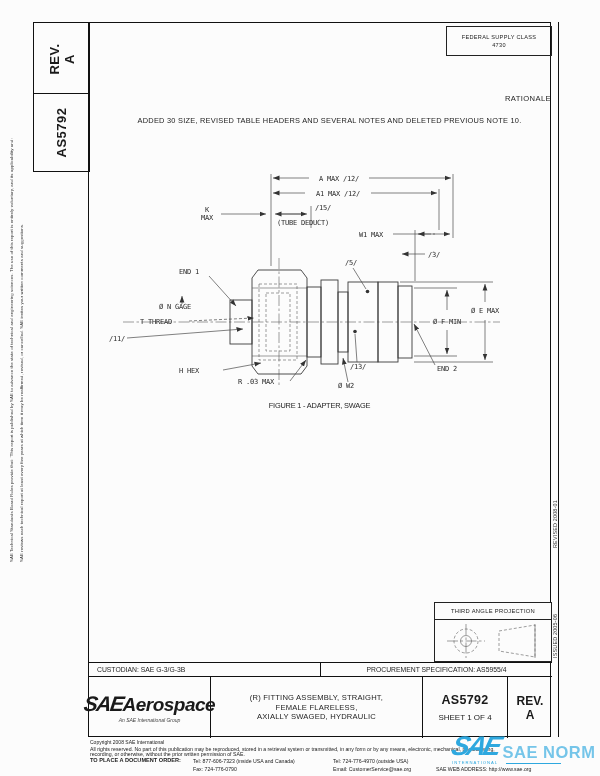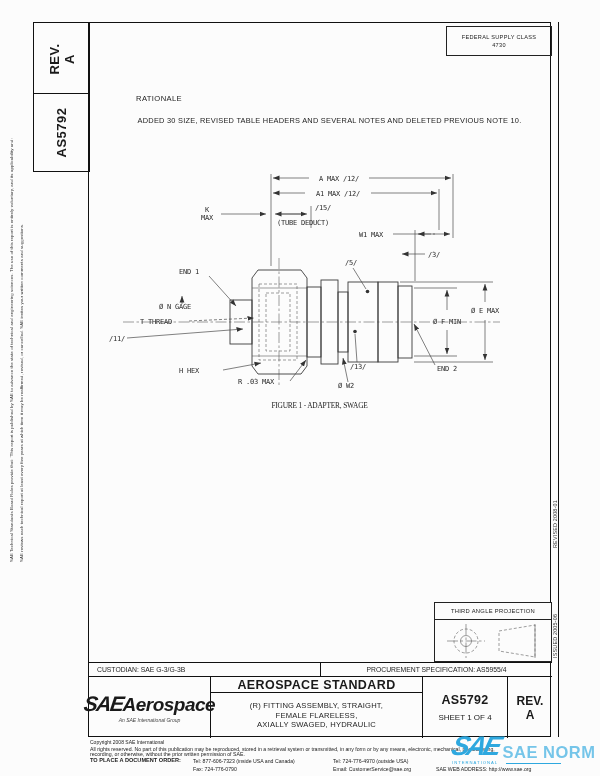--- a/index.html
+++ b/index.html
@@ -37,34 +37,34 @@
            border:1.6px solid #111; box-sizing:border-box; }
   .outer-line { position:absolute; left:558px; top:22px; height:715px; width:0;
                 border-left:1.4px solid #111; }
   .fsc-box { position:absolute; left:357px; top:3px; width:106px; height:30px;
              border:1px solid #222; box-sizing:border-box;
              display:flex; flex-direction:column; align-items:center; justify-content:center;
              font-size:5.6px; letter-spacing:0.3px; color:#222; line-height:8px; }
 
   
   .rationale-title { position:absolute; left:88px; top:94px; width:463px;
-                     text-align:left; font-size:7.6px; letter-spacing:0.4px; color:#222;margin-left:48px; }
+                     text-align:right; font-size:7.6px; letter-spacing:0.4px; color:#222; }
   .rationale-note { position:absolute; left:98px; top:116px; width:463px;
                     text-align:center; font-size:7.4px; letter-spacing:0.25px; color:#222; }
 
   
   .drawing { position:absolute; left:95px; top:160px; }
   .ln   { stroke:#3b3b3b; stroke-width:0.9; fill:none; }
   .thin { stroke:#5a5a5a; stroke-width:0.6; fill:none; }
   .dim  { stroke:#4a4a4a; stroke-width:0.7; fill:none; }
   .dash { stroke-dasharray:3 2; }
   .cdash{ stroke-dasharray:11 2.5 2.5 2.5; }
   .lbl  { font:7px "DejaVu Sans Mono", monospace; fill:#2b2b2b; letter-spacing:-0.2px; }
   .cap  { position:absolute; left:88px; width:463px; text-align:center;
-          font-family:Liberation Serif, serif; font-size:7.4px; color:#222; letter-spacing:-0.2px; }
+          font-family:Liberation Sans, sans-serif; font-size:7.4px; color:#222; letter-spacing:-0.2px; }
 
   
   .proj-box { position:absolute; left:345px; top:579px; width:118px; height:60px;
               border:1px solid #222; box-sizing:border-box; background:#fcfcfc; }
   .proj-head { height:16px; border-bottom:1px solid #222; display:flex;
                align-items:center; justify-content:center;
                font-size:5.8px; letter-spacing:0.3px; color:#222; }
 
   
   .cust-row { position:absolute; left:0; top:639px; width:463px; height:14px;
@@ -155,21 +155,20 @@
     </div>
 
     <div class="tblock">
       <div class="tb-cell tb-logo">
         <div class="logo-row">
           <span class="logo-sae">SAE</span><span class="logo-aero">Aerospace</span>
         </div>
         <div class="logo-tag">An SAE International Group</div>
       </div>
       <div class="tb-cell tb-center">
-        <div class="tb-std">AEROSPACE STANDARD</div>
         <div class="tb-title">
           <div>(R) FITTING ASSEMBLY, STRAIGHT,</div>
           <div>FEMALE FLARELESS,</div>
           <div>AXIALLY SWAGED, HYDRAULIC</div>
         </div>
       </div>
       <div class="tb-cell tb-id">
         <div class="tb-doc">AS5792</div>
         <div class="tb-sheet">SHEET 1 OF 4</div>
       </div>

